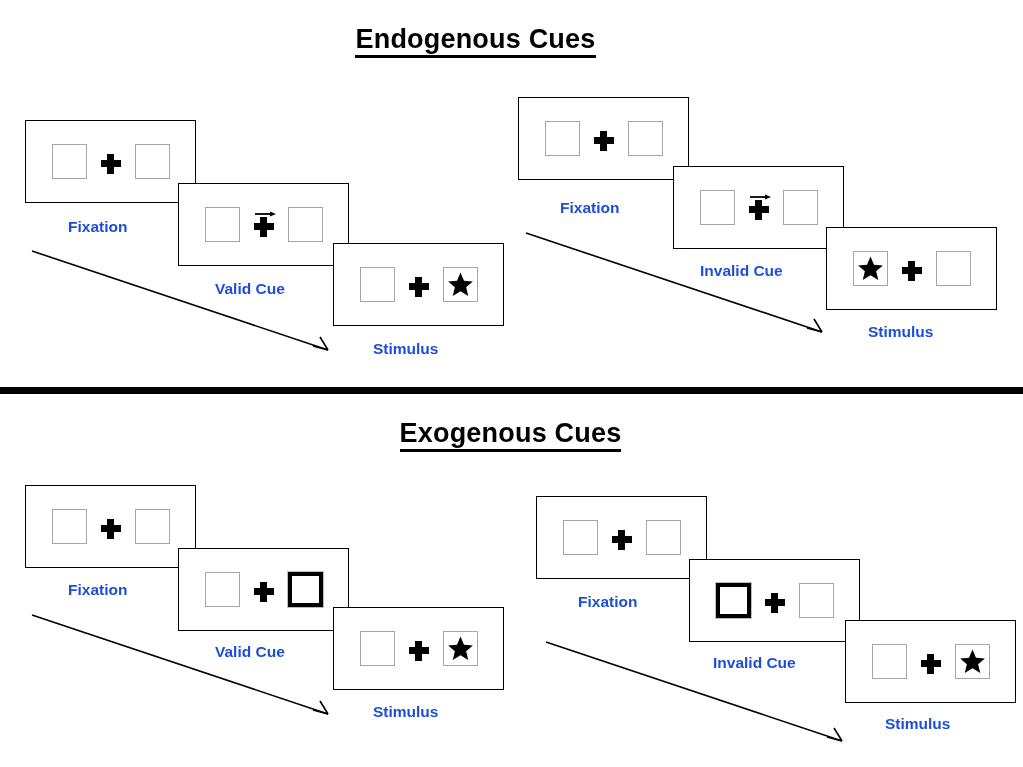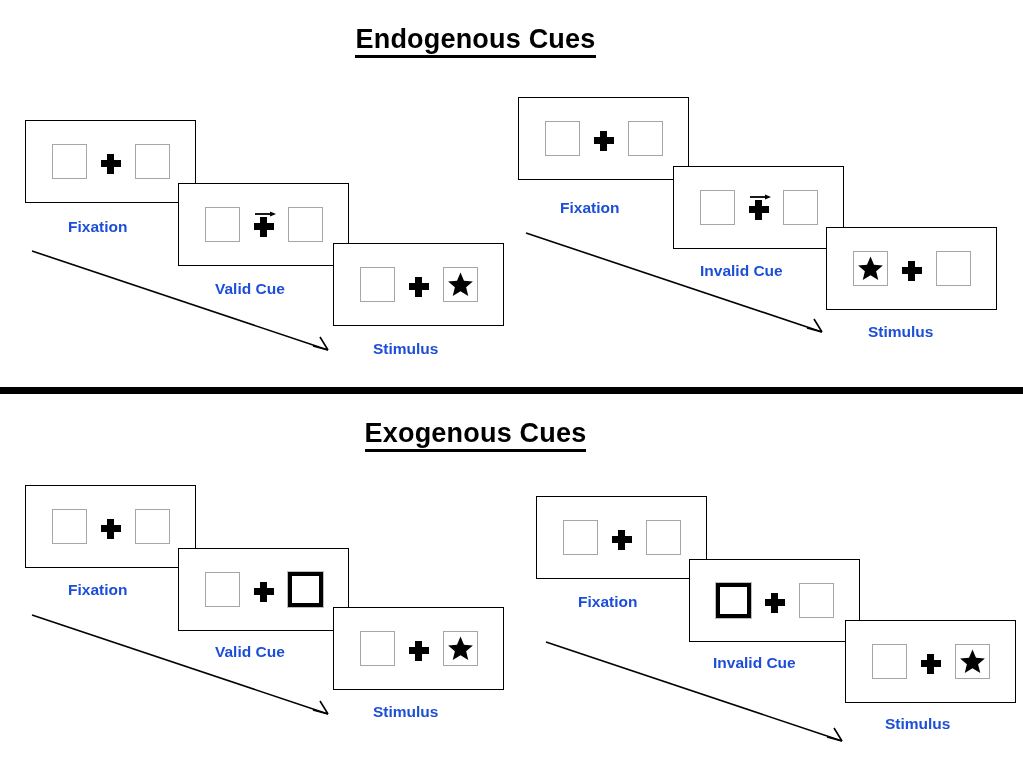--- a/index.html
+++ b/index.html
@@ -256,21 +256,21 @@
       <div class="cross">
           <div class="plus"></div>
         </div>
       <div class="box"></div>
     </div>
   </div>
   <div class="caption" style="left:868px; top:323px;">Stimulus</div>
 
   <div class="divider" style="top:387px;"></div>
 
-  <div class="section-title" style="top:418px;">
+  <div class="section-title" style="top:418px;padding-left:35px;">
     <span>Exogenous Cues</span>
   </div>
 
   <div class="flow-arrow" style="left:28px; top:610px; width:320px; height:118px;">
     <svg width="320" height="118" viewBox="0 0 320 118">
       <line x1="4" y1="5" x2="300" y2="104" stroke="#000" stroke-width="1.6"></line>
       <path d="M300 104 L285 100 M300 104 L292 91" stroke="#000" stroke-width="1.6" fill="none"></path>
     </svg>
   </div>
 

